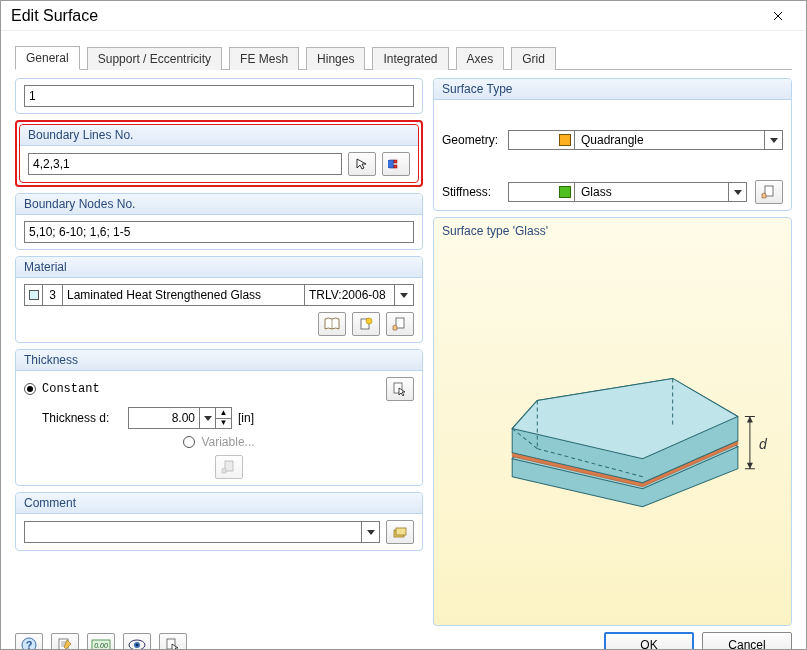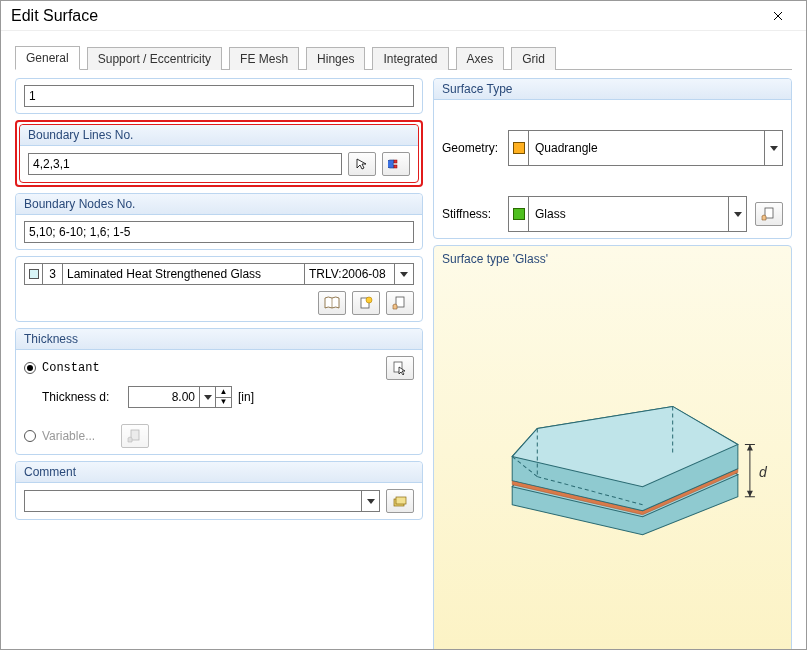--- a/index.html
+++ b/index.html
@@ -135,21 +135,21 @@
   .spinner .dd { width:16px;border-left:1px solid #7a7a7a;height:100%;display:flex;align-items:center;justify-content:center; }
   .spinner .arrows { width:16px;border-left:1px solid #7a7a7a;height:100%;display:flex;flex-direction:column; }
   .spinner .ar { flex:1;display:flex;align-items:center;justify-content:center;font-size:8px;line-height:1; }
   .spinner .ar:first-child { border-bottom:1px solid #7a7a7a; }
   .disabled { color:#999; }
   .iconbtn.disabled { filter: grayscale(1) opacity(0.6); }
   
   .strow { display:flex; align-items:center; gap:8px;margin-top:24px; }
   .strow label { width: 58px; color:#000; }
   .stselect {
-    flex:1; display:flex; border:1px solid #7a7a7a; height:36px;
+    flex:1; display:flex; border:1px solid #7a7a7a; height:20px;padding-left:46px;
   }
   .stselect .swatch { width:20px;border-right:1px solid #7a7a7a;display:flex;align-items:center;justify-content:center; }
   .stselect .txt { flex:1; padding:0 6px; display:flex;align-items:center; }
   .stselect .dd { width:18px;border-left:1px solid #7a7a7a;display:flex;align-items:center;justify-content:center; }
   .sw-orange { width:12px;height:12px;border:1px solid #7a5200;background:#ffb020; }
   .sw-green  { width:12px;height:12px;border:1px solid #2a6b00;background:#4fbf1f; }
   
   .preview {
     border:1px solid #bcd6f0; border-radius:4px;
     background: linear-gradient(#fefbe8,#fcf3c5);
@@ -234,20 +234,21 @@
     </div>
 
     <div class="group">
       <div class="group-header">Boundary Nodes No.</div>
       <div class="group-body">
         <input type="text" value="5,10; 6-10; 1,6; 1-5" style="">
       </div>
     </div>
 
     <div class="group">
+      <div class="group-header">Material</div>
       <div class="group-body">
         <div class="matbox">
           <span class="swatch">
               <span class="swatch-inner"></span>
             </span>
           <span class="num">3</span>
           <span class="name">Laminated Heat Strengthened Glass</span>
           <span class="code">TRLV:2006-08</span>
           <span class="dd chev"></span>
         </div>
@@ -295,21 +296,21 @@
           <div class="spinner">
             <input type="text" value="8.00" style="">
             <span class="dd chev"></span>
             <span class="arrows">
               <span class="ar">▲</span>
               <span class="ar">▼</span>
             </span>
           </div>
           <span>[in]</span>
         </div>
-        <div class="row disabled" style="margin-top:10px;">
+        <div class="row disabled" style="margin-top:0;flex-direction:column;">
           <div class="radio-row">
             <span class="radio"></span>
             <span>Variable...</span>
           </div>
           <span class="iconbtn disabled" style="margin-left:20px;">
             <svg width="16" height="14" viewBox="0 0 16 14">
                 <rect x="4" y="1" width="8" height="10" fill="#ddd" stroke="#888" stroke-width="0.8"></rect>
                 <path d="M1 9 Q3 7 5 9 L5 13 L1 13 Z" fill="#ccc" stroke="#888" stroke-width="0.6"></path>
               </svg>
           </span>

